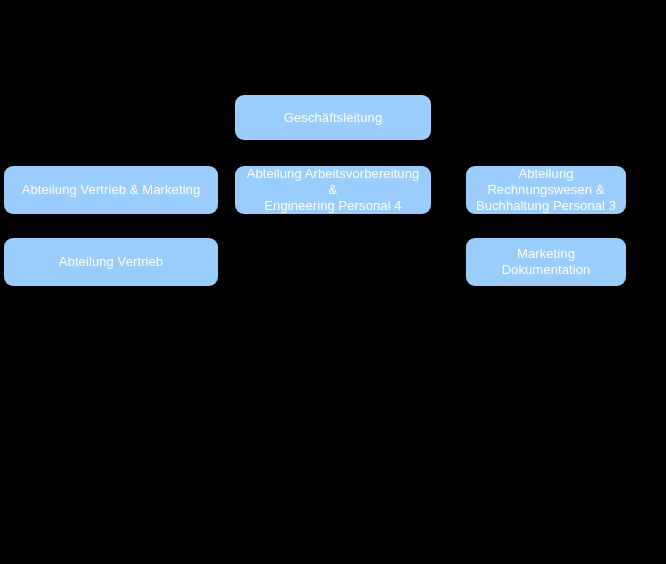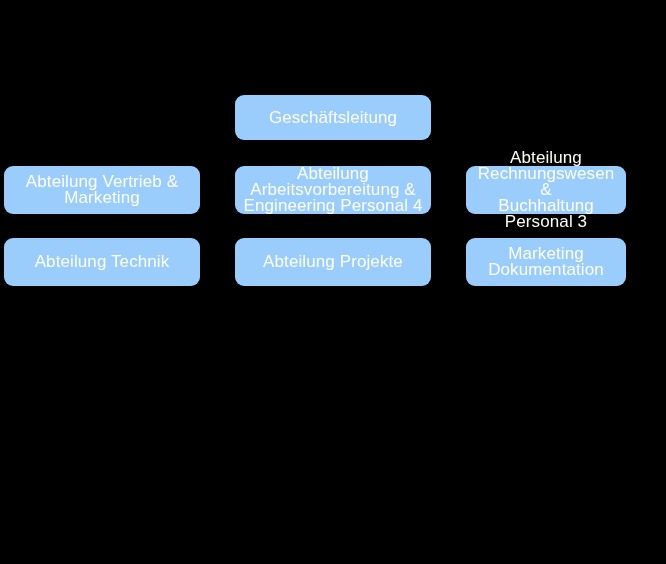--- a/index.html
+++ b/index.html
@@ -26,29 +26,29 @@
     border-radius: 9px;
     display: flex;
     align-items: center;
     justify-content: center;
     text-align: center;
     padding: 2px 8px;
   }
   .node-label {
     color: #fdfdf5;
     font-family: "Liberation Sans", sans-serif;
-    font-size: 17px;
+    font-size: 13px;
     line-height: 16px;
     font-weight: 400;
     letter-spacing: 0.1px;
     white-space: pre-line;
     text-align: center;
   }
   
-  .col-left   { left: 4px;   width: 196px; }
+  .col-left   { left: 4px;   width: 214px; }
   .col-center { left: 235px; width: 196px; }
   .col-right  { left: 466px; width: 160px; }
   
   .row-1 { top: 95px;  height: 45px; }
   .row-2 { top: 166px; height: 48px; }
   .row-3 { top: 238px; height: 48px; }
 </style>
 </head>
 <body>
 
@@ -66,24 +66,21 @@
     <span class="node-label">Abteilung Arbeitsvorbereitung &amp;
 Engineering Personal 4</span>
   </div>
 
   <div class="node col-right row-2">
     <span class="node-label">Abteilung Rechnungswesen &amp;
 Buchhaltung Personal 3</span>
   </div>
 
   <div class="node col-left row-3">
-    <span class="node-label">Abteilung Technik</span>
+    <span class="node-label">Abteilung Vertrieb</span>
   </div>
 
-  <div class="node col-center row-3">
-    <span class="node-label">Abteilung Projekte</span>
-  </div>
 
   <div class="node col-right row-3">
     <span class="node-label">Marketing Dokumentation</span>
   </div>
 
 </div>
 
 </body></html>

